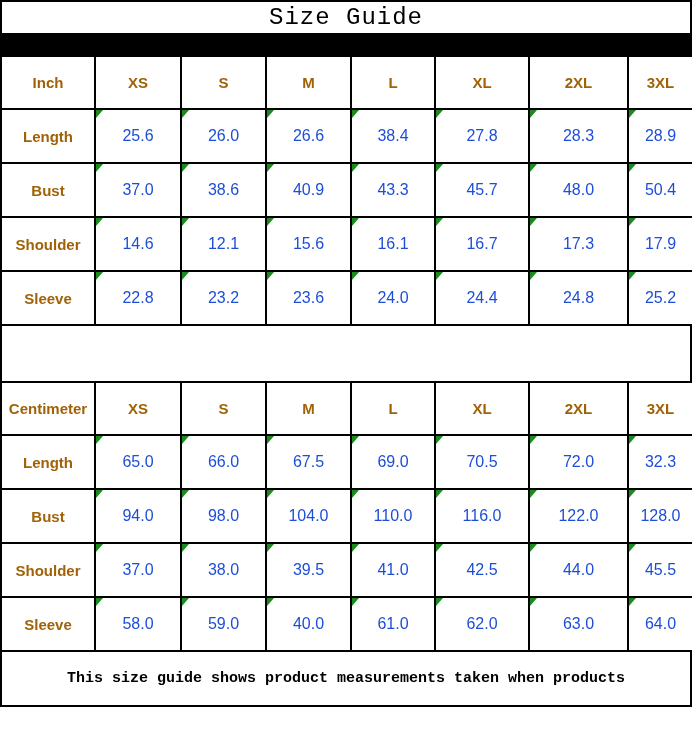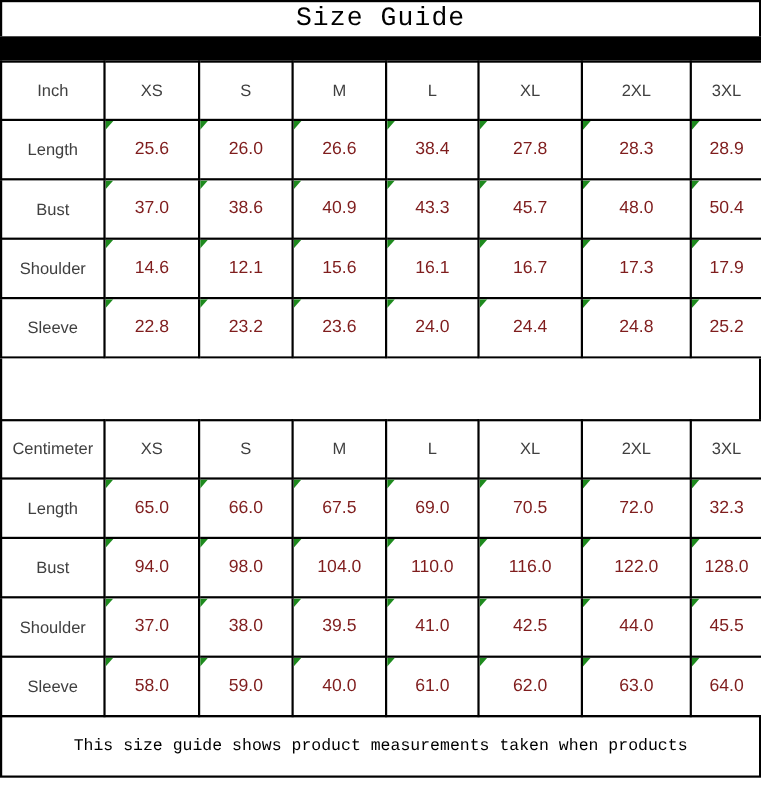--- a/index.html
+++ b/index.html
@@ -41,29 +41,29 @@
   table.size-table td {
     border: 2px solid #000;
     text-align: center;
     vertical-align: middle;
     padding: 0;
     overflow: hidden;
   }
   tr.header-row td { height: 51px; }
   tr.data-row td   { height: 52px; }
   .unit-cell, .size-cell, .label-cell {
-    font-weight: normal;
+    font-weight: bold;
     font-size: 15px;
-    color: #404040;
+    color: #a16207;
   }
   .value-cell {
     position: relative;
     font-size: 16px;
     font-weight: normal;
-    color: #7f1d1d;
+    color: #1d4ed8;
   }
   .flag {
     position: absolute;
     top: 0;
     left: 0;
     width: 0;
     height: 0;
     border-top: 8px solid #1e8a1e;
     border-right: 7px solid transparent;
   }
@@ -82,20 +82,21 @@
     display: flex;
     flex-direction: row;
     align-items: center;
     justify-content: center;
     font-family: "Liberation Mono", monospace;
     font-size: 15px;
     line-height: 20px;
     color: #000;
     text-align: center;
     white-space: nowrap;
+    font-weight: bold;
   }
 </style>
 </head>
 <body>
 
 <div class="sheet">
 
   <div class="title-box">
     <span>Size Guide</span>
   </div>

